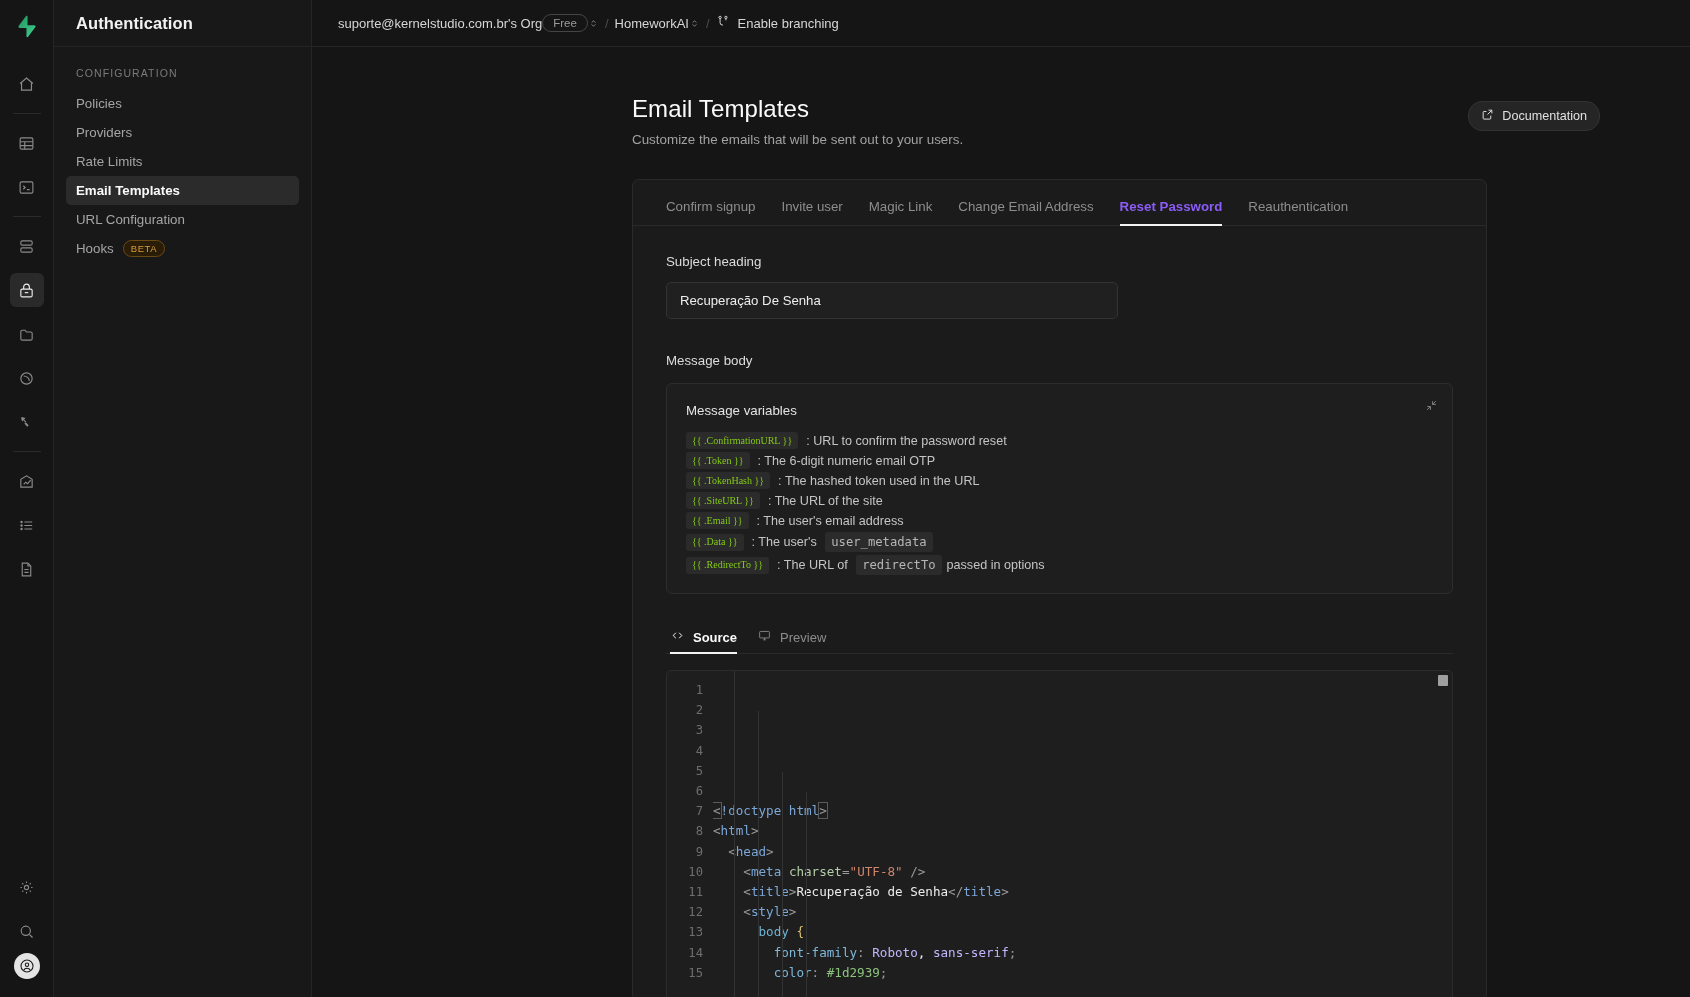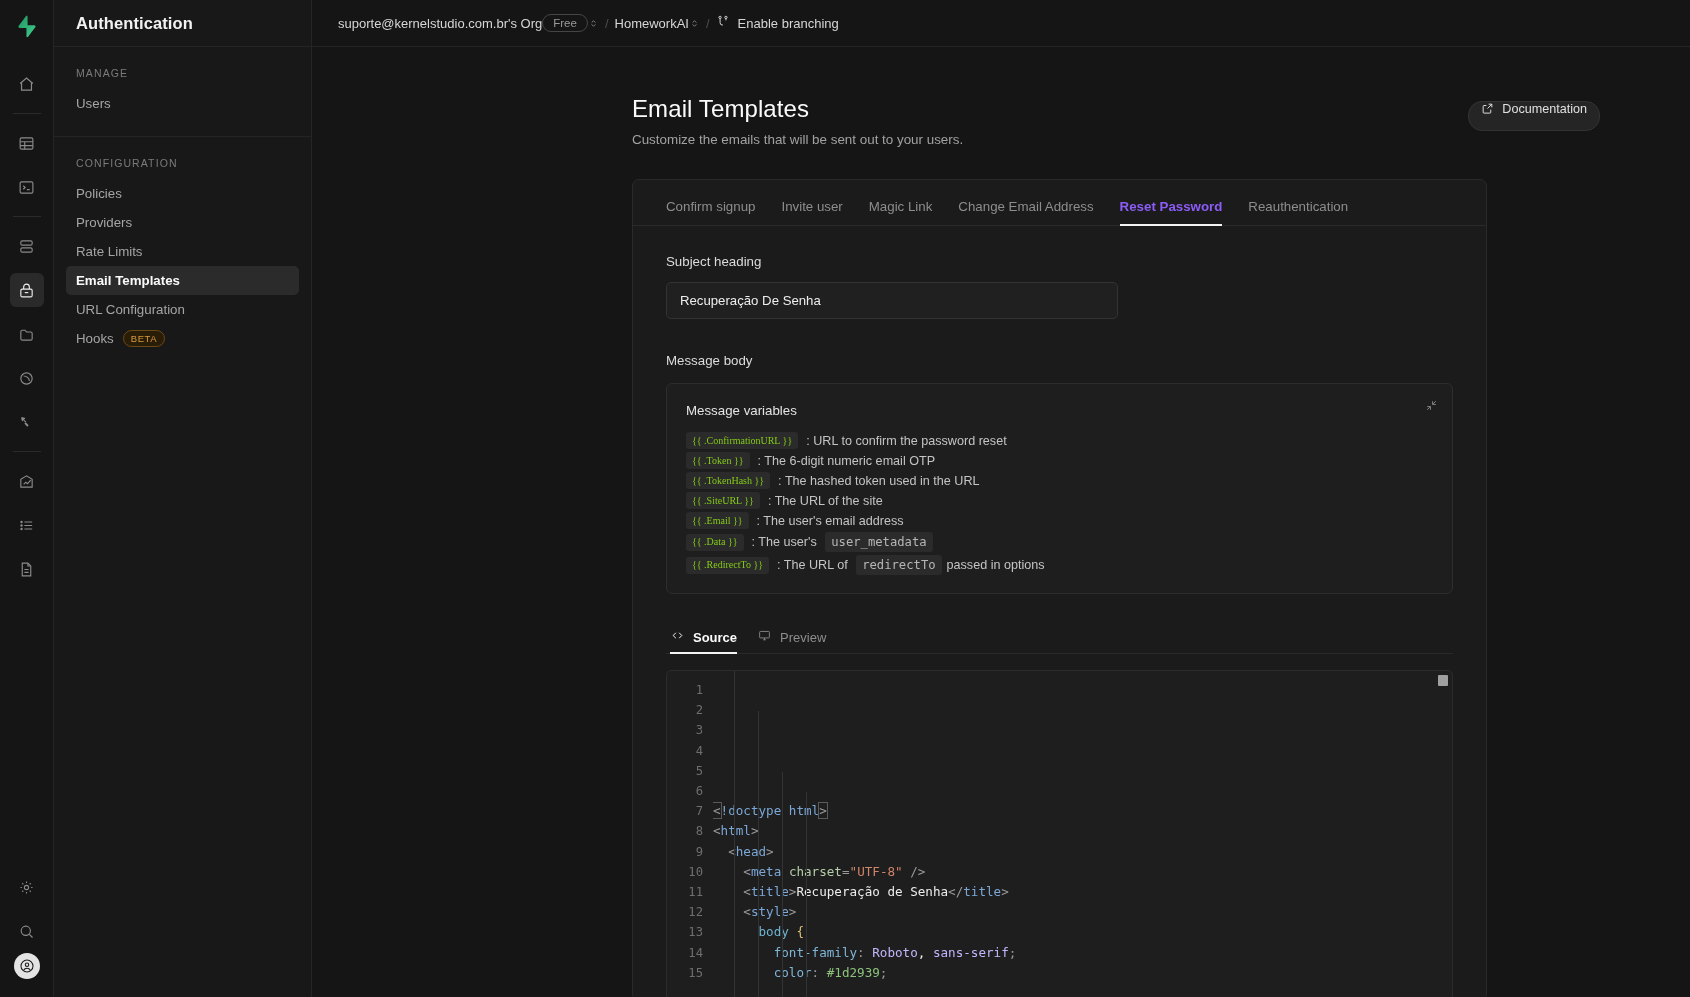--- a/index.html
+++ b/index.html
@@ -92,21 +92,21 @@
   .crumb-slash { color: #4d4d4d; margin: 0 6px; }
   .branch { display: flex; align-items: center; gap: 8px; color: #d6d6d6; }
 
   .content { flex: 1 1 auto; overflow: hidden; position: relative; }
   .page { padding: 48px 0 0 0; margin-left: 0; }
   .page-inner { width: 860px; margin-left: 320px; position: relative; }
   .page-title { font-size: 24px; font-weight: 400; color: #fbfbfb; letter-spacing: .1px; }
   .page-sub { font-size: 13.4px; color: #a2a2a2; margin-top: 9px; }
   .doc-btn {
     position: absolute; right: -108px; top: 6px;
-    display: flex; align-items: flex-start; gap: 8px;
+    display: flex; align-items: center; gap: 8px;
     background: #252525; border: 1px solid #333;
     border-radius: 14px; height: 30px; padding: 0 12px;
     font-size: 12.6px; color: #e0e0e0;
   }
 
   .panel {
     margin-top: 32px; width: 855px;
     background: #1b1b1b;
     border: 1px solid #2a2a2a; border-radius: 7px;
   }
@@ -328,26 +328,20 @@
           <path d="M7 18.5a5.5 5.5 0 0110 0"></path>
         </svg>
     </div>
   </div>
 
   <div class="side">
     <div class="side-head">
       <div class="side-title">Authentication</div>
     </div>
 
-    <div class="side-group">
-      <div class="side-group-label">MANAGE</div>
-      <div class="side-item">
-        <span>Users</span>
-      </div>
-    </div>
 
     <div class="side-group">
       <div class="side-group-label">CONFIGURATION</div>
       <div class="side-item">
         <span>Policies</span>
       </div>
       <div class="side-item">
         <span>Providers</span>
       </div>
       <div class="side-item">

